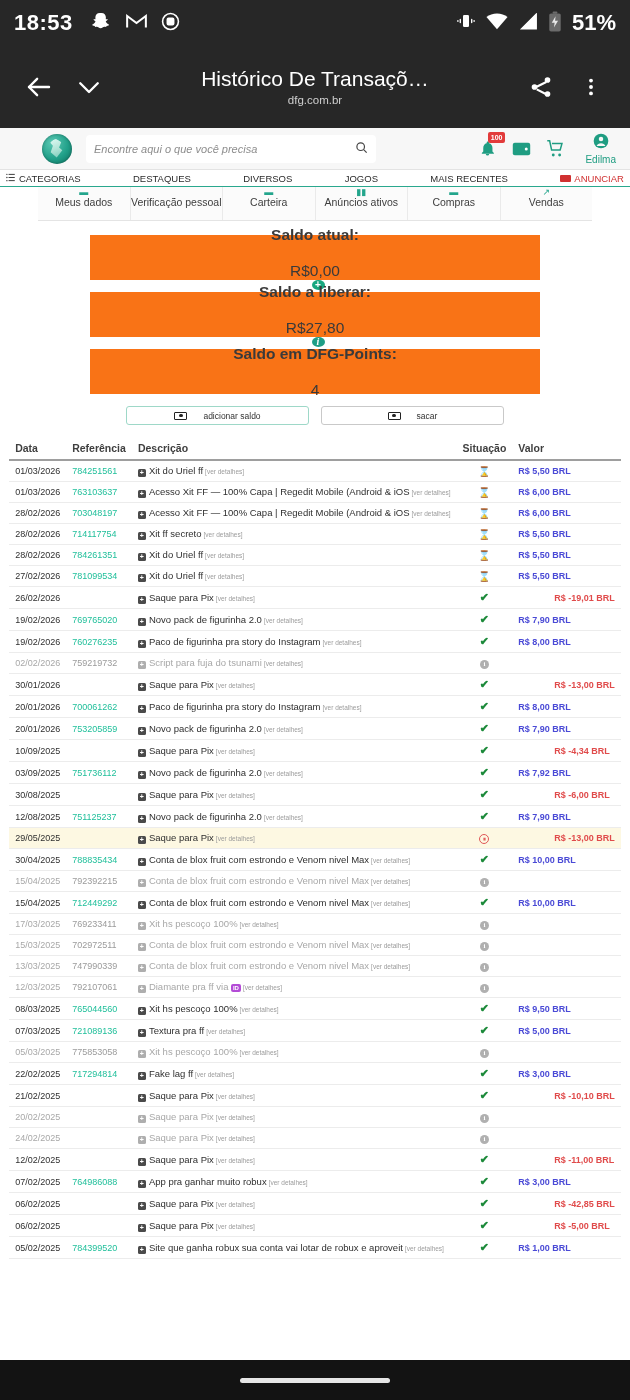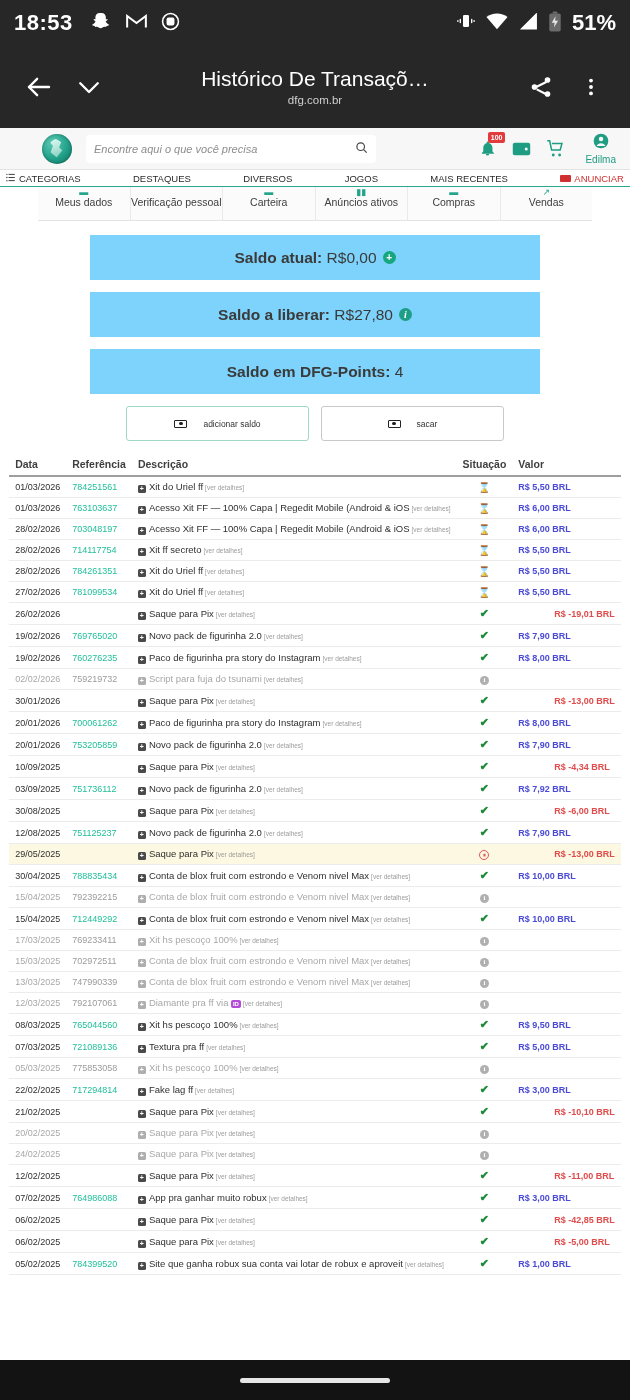--- a/index.html
+++ b/index.html
@@ -93,35 +93,35 @@
   .subnav .s{
     flex:1 1 0; display:flex; flex-direction:column; align-items:center;
     justify-content:flex-start; font-size:10.5px; color:#3d3d3d; line-height:11.5px;
     padding-top:2px; border-right:1px solid #eaeaea; text-align:center;
   }
   .subnav .s:last-child{ border-right:0; }
   .subnav .si{ height:7px; margin-bottom:1px; color:#23a58c; font-size:9px; line-height:7px;}
 
   .content{ padding:14px 0 0 0; }
   .card{
-    margin:0 90px 12px 90px; background:#7dd3fc; height:45px;
+    margin:0 90px 12px 90px; background:#f97316; height:45px;
     display:flex; align-items:center; justify-content:center;
-    font-size:15.5px; color:#3a3a3a;
+    font-size:15.5px; color:#3a3a3a;flex-direction:column;
   }
   .card b{ font-weight:700; }
   .dot-ic{
     display:inline-flex; align-items:center; justify-content:center;
     width:13px; height:13px; border-radius:50%; background:#17a77f; color:#fff;
     font-size:10px; font-weight:700; margin-left:6px; line-height:1;
   }
   .dot-ic.info{ background:#1e9e86; font-family:"Liberation Serif", serif; font-style:italic; }
 
   .btnrow{ display:flex; justify-content:center; gap:12px; margin:8px 0 12px 0; }
   .btn{
-    width:183px; height:35px; background:#fff; border:1px solid #9ed8c8;
+    width:183px; height:19px; background:#fff; border:1px solid #9ed8c8;
     border-radius:3px; display:flex; align-items:center; justify-content:center;
     gap:16px; font-size:8.5px; color:#333;
   }
   .btn.plain{ border-color:#c9c9c9; }
   .moneyic{
     width:13px; height:8px; border:1.4px solid #222; border-radius:1px;
     display:flex; align-items:center; justify-content:center;
   }
   .moneyic:after{ content:""; width:3.5px; height:3.5px; border-radius:50%; background:#222; }
 

